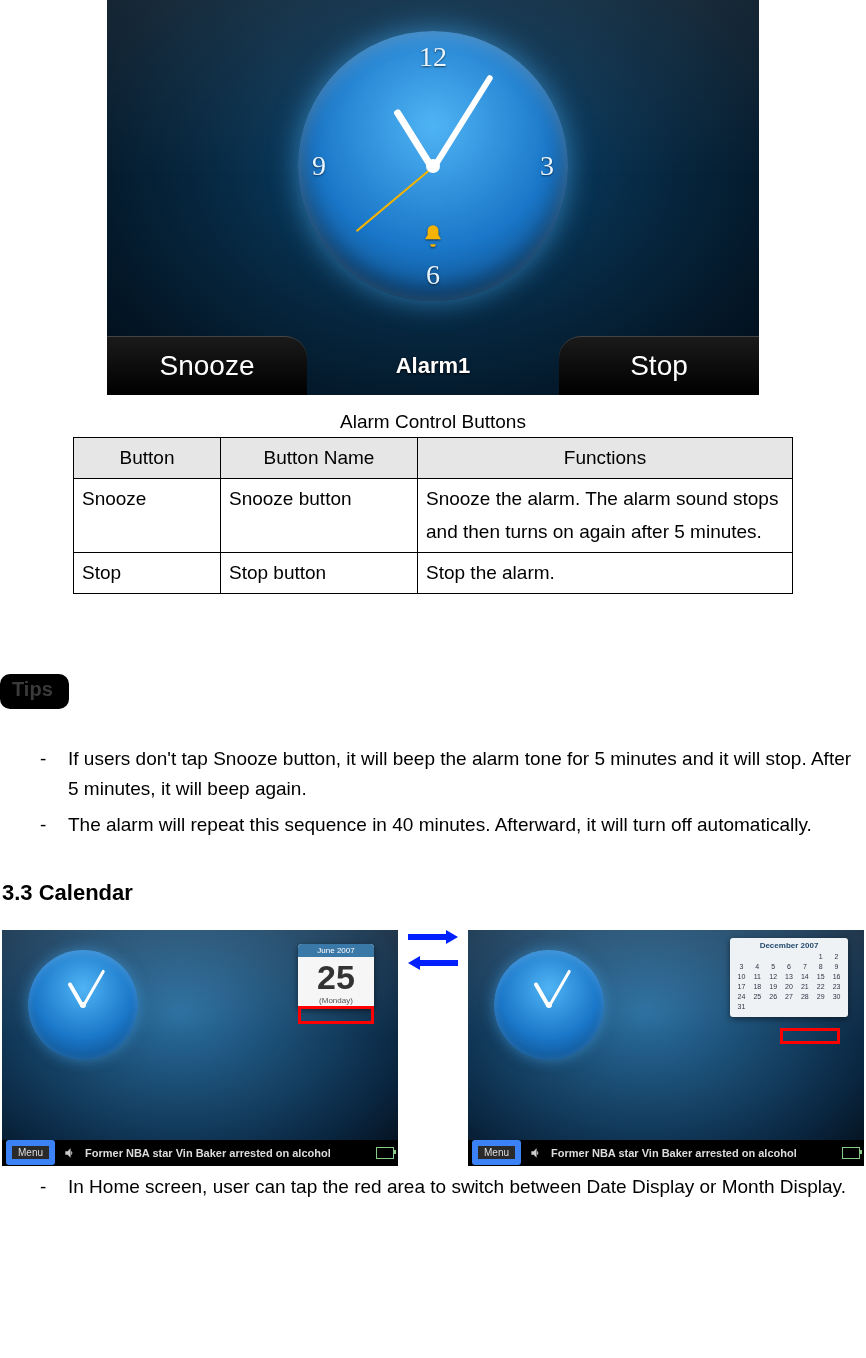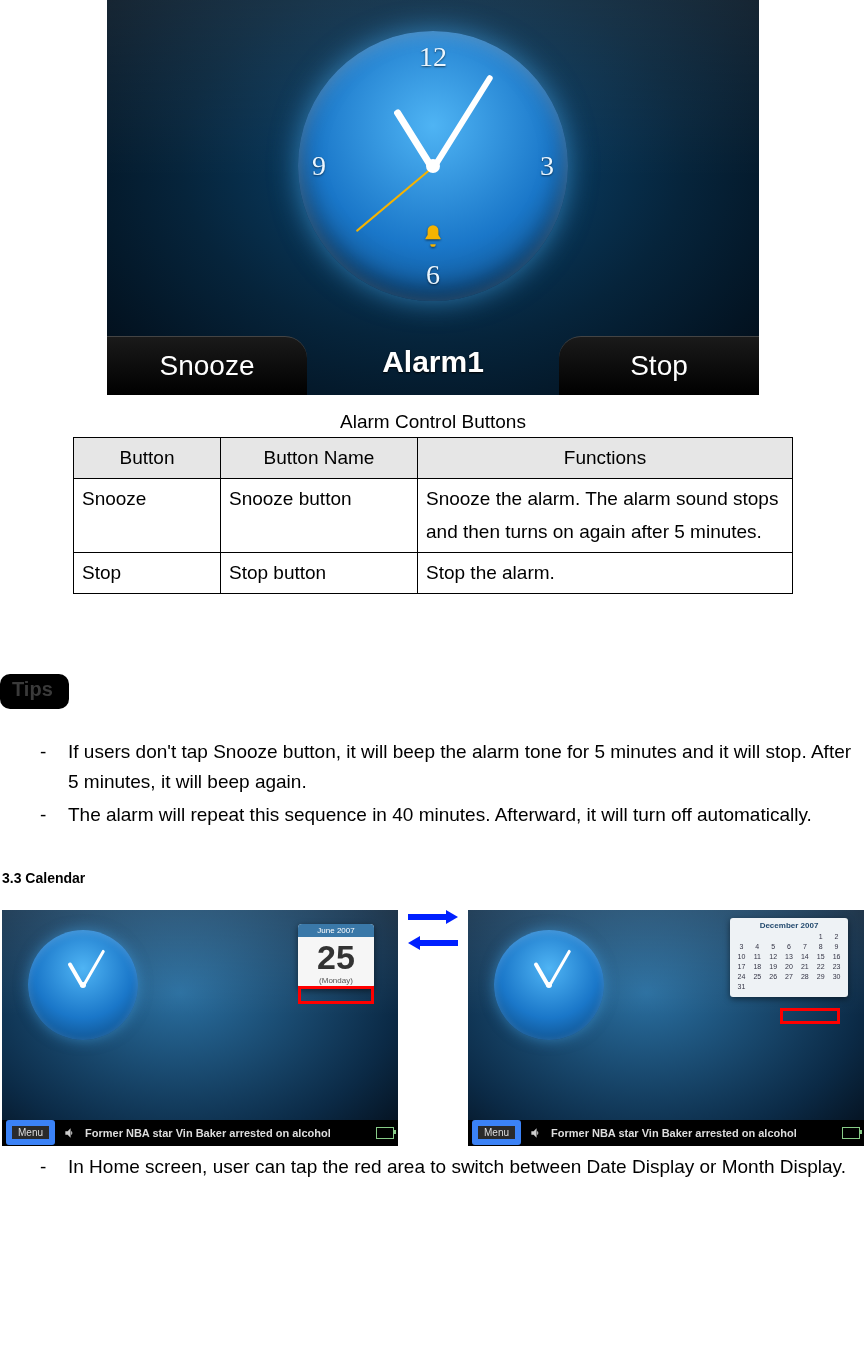--- a/index.html
+++ b/index.html
@@ -80,21 +80,21 @@
     font-size: 28px;
     height: 58px;
     display:flex; align-items:center; justify-content:center;
     border-top:1px solid #444;
   }
   .btn-snooze { width: 200px; border-top-right-radius: 22px; }
   .btn-stop   { width: 200px; border-top-left-radius: 22px; }
   .alarm-label {
     flex:1;
     color:#fff;
-    font-size:30px;
+    font-size:22px;
     font-weight:bold;
     text-align:center;
     padding-bottom:16px;
     text-shadow:0 1px 2px #000;
   }
   .gloss {
     position:absolute; top:0; left:0; right:0; height:45%;
     background: linear-gradient(rgba(255,255,255,0.08), rgba(255,255,255,0));
     pointer-events:none;
   }
@@ -138,31 +138,32 @@
   ul.tips {
     list-style: none;
     padding: 0 4px 0 40px;
     margin: 0 0 40px 0;
   }
   ul.tips li {
     position:relative;
     padding-left: 28px;
     line-height:1.55;
     margin-bottom: 4px;
+    margin-top: 7px;
   }
   ul.tips li::before {
     content:"-";
     position:absolute; left:0; top:0;
   }
   .justify { text-align: justify; }
 
   
   h2.section {
     font-weight:bold;
-    font-size:14px;
+    font-size:22px;
     margin: 30px 0 24px 2px;
   }
 
   
   .cal-row {
     display:flex;
     align-items:flex-start;
     gap: 10px;
     width: 866px;
     padding: 0 2px;

